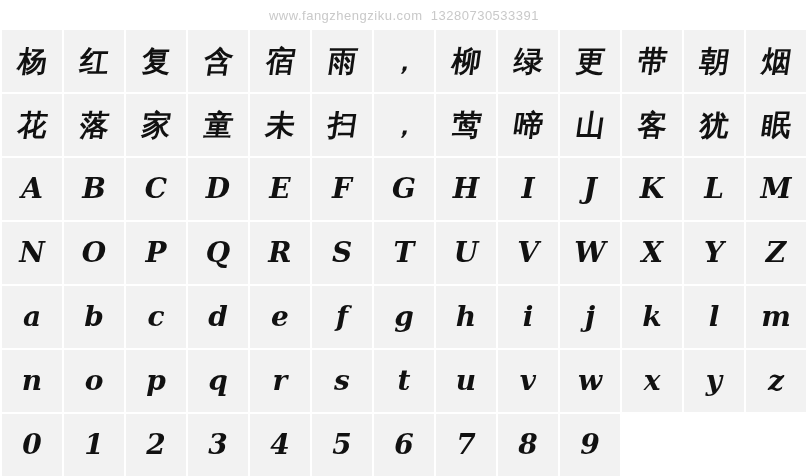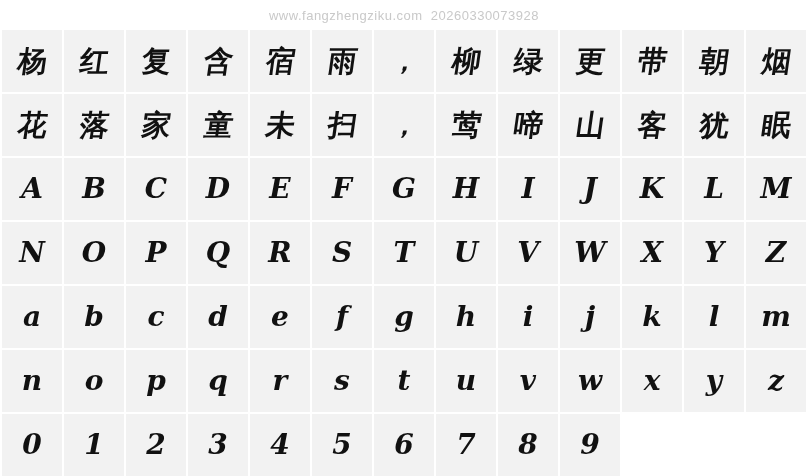--- a/index.html
+++ b/index.html
@@ -63,21 +63,21 @@
   .glyph.digit {
     font-size: 28px;
   }
   .glyph.punct {
     font-size: 26px;
   }
 </style>
 </head>
 <body>
 
-<div id="watermark">www.fangzhengziku.com  20260330073928</div>
+<div id="watermark">www.fangzhengziku.com  13280730533391</div>
 
 <div id="grid">
     <div class="cell">
       <span class="glyph cjk">杨</span>
     </div>
     <div class="cell">
       <span class="glyph cjk">红</span>
     </div>
     <div class="cell">
       <span class="glyph cjk">复</span>

